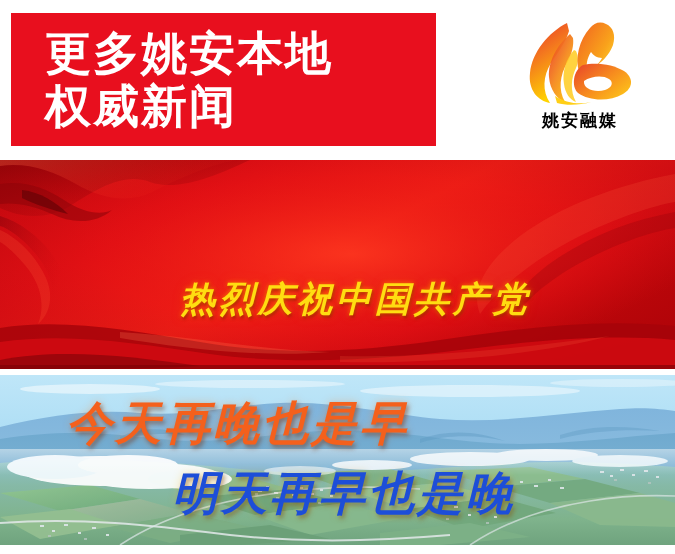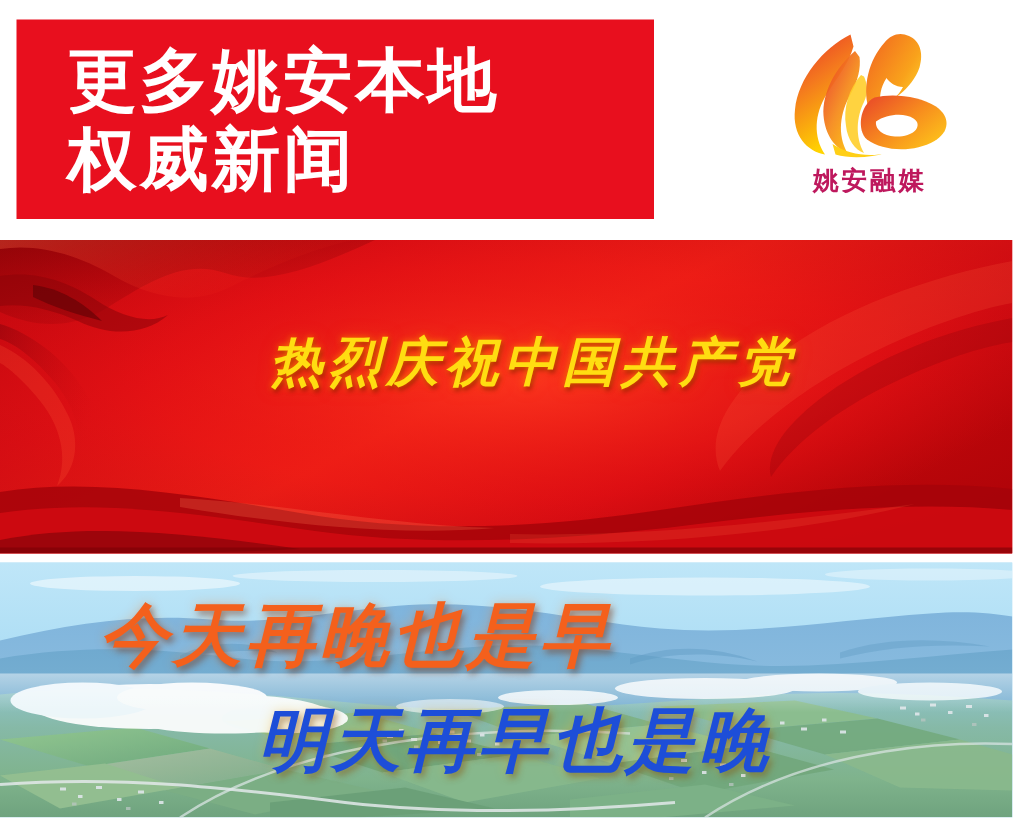--- a/index.html
+++ b/index.html
@@ -54,21 +54,21 @@
   .logo-mark {
     width: 118px; height: 88px;
     display: block;
   }
   .logo-wordmark {
     margin-top: 3px;
     font-family: "DejaVu Sans", "Liberation Sans", sans-serif;
     font-weight: bold;
     font-size: 17px;
     letter-spacing: 2px;
-    color: #be185d;
+    color: #000000;
     white-space: nowrap;
   }
 
   
   .red-banner {
     position: absolute;
     left: 0; top: 160px;
     width: 675px; height: 209px;
     overflow: hidden;
     background: #d60812;
@@ -79,21 +79,21 @@
     width: 675px; height: 209px;
     display: block;
   }
   .red-banner-text {
     position: absolute;
     left: 0; top: 0;
     width: 675px; height: 164px;
     display: flex;
     flex-direction: column;
     align-items: center;
-    justify-content: center;
+    justify-content: flex-end;
     z-index: 4;
   }
   .slogan-line {
     font-family: "DejaVu Serif", "Liberation Serif", serif;
     font-weight: bold;
     font-style: italic;
     color: #ffdd11;
     white-space: nowrap;
     text-shadow:
        0 0 4px rgba(255,140,0,.85),

